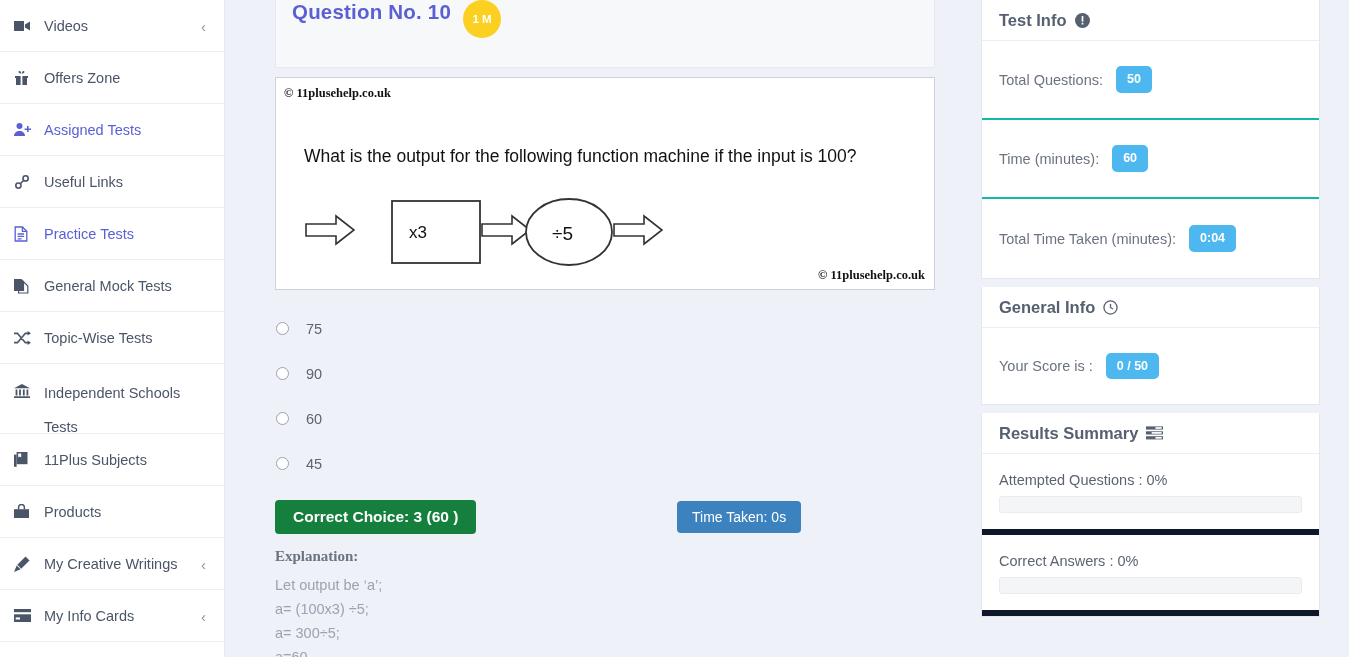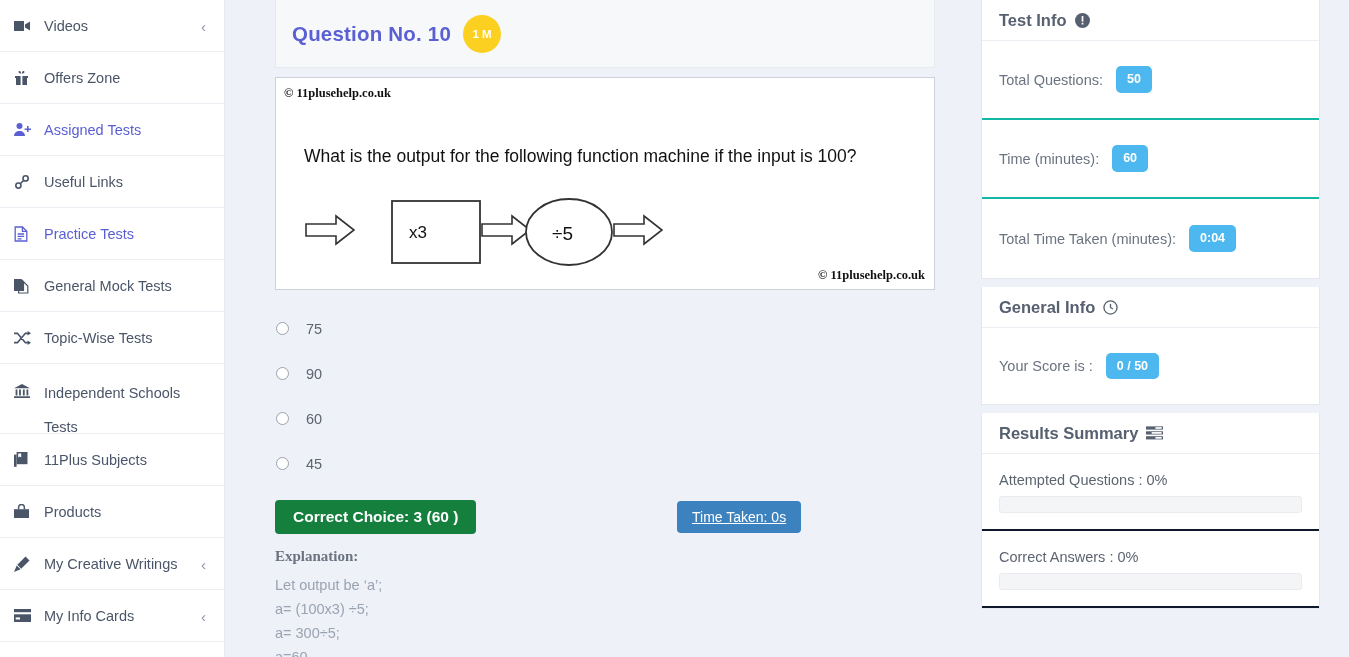--- a/index.html
+++ b/index.html
@@ -58,22 +58,22 @@
   .content-col {
     position: absolute;
     left: 50px; top: 0;
     width: 660px;
   }
   .q-header {
     background: #f7f8fa;
     border: 1px solid #e7e9ef;
     border-top: none;
     height: 68px;
-    display: flex; align-items: center;
-    padding: 12px 16px;
+    display: flex; 
+    padding: 0 16px;
   }
   .q-title { color: #5a5fd4; font-size: 20.5px; font-weight: bold; letter-spacing: .2px;}
   .mark-badge {
     margin-left: 12px;
     width: 38px; height: 38px; border-radius: 50%;
     background: #fcd021;
     color: #ffffff; font-size: 11.5px; font-weight: bold;
     display: inline-flex; align-items: center; justify-content: center;
   }
 
@@ -127,21 +127,20 @@
   }
   .btn-time {
     position: absolute; left: 402px; top: 1px;
     background: #3c82bf;
     color: #fff;
     border: none; border-radius: 4px;
     font-size: 14px;
     padding: 0 15px; height: 32px;
     cursor: pointer;
     font-family: "Liberation Sans", sans-serif;
-    text-decoration: underline;
   }
 
   .explanation { margin-top: 6px; }
   .exp-title { font-size: 15px; font-weight: bold; color: #6b7380; margin-bottom: 8px; font-family: Liberation Serif, serif; }
   .exp-line { font-size: 14.5px; color: #9aa3b0; line-height: 24px; }
 
   
   .right-panel {
     position: absolute;
     right: 29px; top: 0;
@@ -174,21 +173,21 @@
     background: #4db8f0;
     color: #ffffff;
     font-size: 12.5px; font-weight: bold;
     border-radius: 5px;
     padding: 7px 11px;
     display: inline-block;
     line-height: 1;
   }
   .score-row { height: 76px; }
 
-  .res-row { padding: 18px 17px 16px 17px; border-bottom: 2px solid #0f172a; }
+  .res-row { padding: 18px 17px 16px 17px; border-bottom: 6px solid #0f172a; }
   .res-label { font-size: 14.5px; color: #5c6470; margin-bottom: 8px; }
   .progress {
     height: 17px;
     background: #f4f5f7;
     border: 1px solid #e9ebef;
     border-radius: 3px;
     overflow: hidden;
   }
   .progress > span { display: block; height: 100%; background: #4db8f0; }
 </style>

